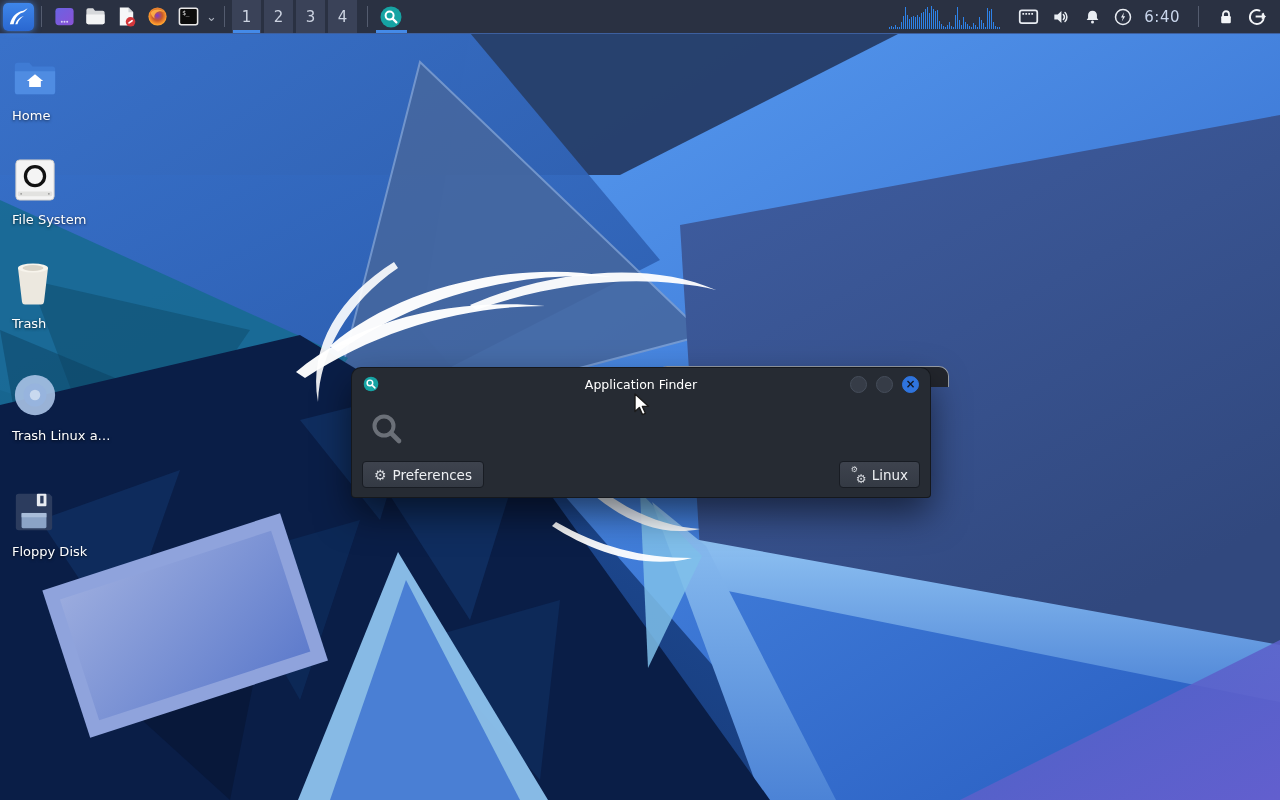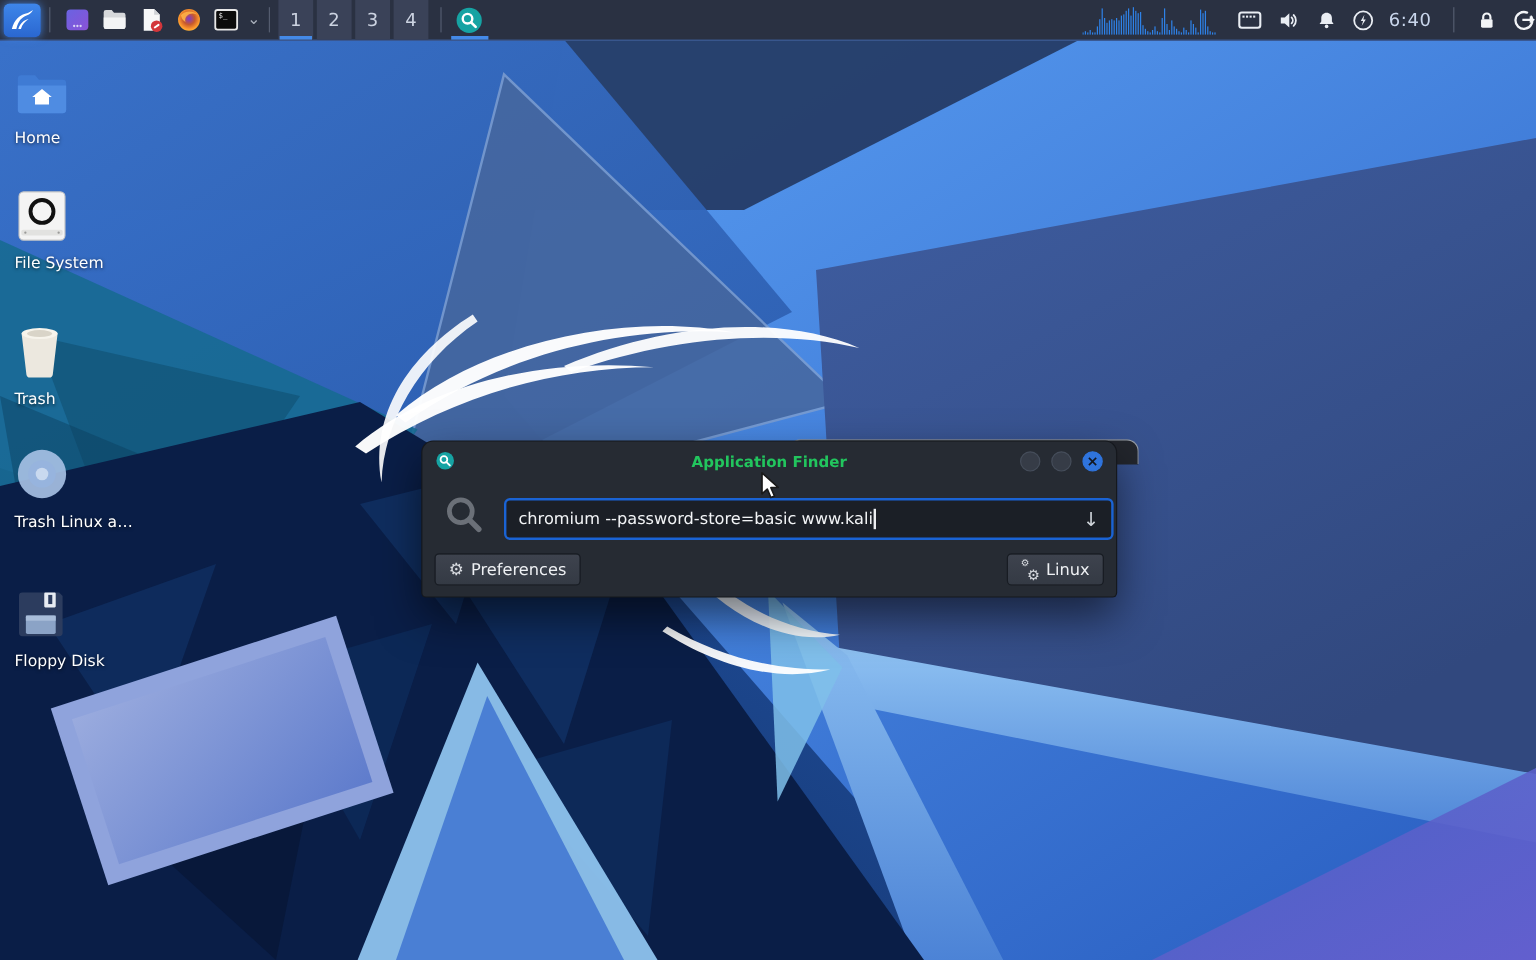--- a/index.html
+++ b/index.html
@@ -14,42 +14,42 @@
             background:linear-gradient(#3e86ea,#2a67d0);box-shadow:0 0 7px rgba(70,140,240,.8);
             display:flex;align-items:center;justify-content:center;}
   .psep{width:1px;height:21px;background:#545c6f;margin:0 7px;flex:none;}
   .app-btn{width:31px;height:31px;display:flex;align-items:center;justify-content:center;flex:none;}
   .term-chev{color:#aab1bd;font-size:13px;margin-left:2px;}
   .ws{width:29px;height:33px;margin-right:3px;background:#394souffle;flex:none;}
   .ws{background:#3a4258;display:flex;align-items:center;justify-content:center;
       color:#ccd3e1;font-size:15px;position:relative;}
   .ws.active::after,.finder-btn.active::after{content:"";position:absolute;left:1px;right:1px;bottom:0;height:3px;background:#448ae8;}
   .finder-btn{width:33px;height:33px;position:relative;display:flex;align-items:center;justify-content:center;flex:none;}
-  .pright{margin-left:auto;display:flex;align-items:center;gap:11px;padding-right:0;}
+  .pright{margin-left:auto;display:flex;align-items:center;gap:11px;padding-right:13px;}
   .cpu{width:118px;height:25px;display:flex;align-items:flex-end;gap:1px;overflow:hidden;}
   .cpu i{display:block;width:1px;background:#2e82e8;flex:none;}
   .clock{font-size:15px;color:#c9d6ec;letter-spacing:.5px;}
   .sicon{display:flex;align-items:center;justify-content:center;}
 
   
   .dicon{position:absolute;left:12px;width:96px;z-index:10;}
   .dicon .lbl{display:block;margin-top:7px;color:#fff;font-size:13px;line-height:1.1;
               text-shadow:0 1px 3px rgba(0,0,0,.7);white-space:nowrap;}
 
   
   .bg-window{position:absolute;left:657px;top:366px;width:290px;height:20px;
              background:#23262d;border:1px solid #989ea7;border-bottom:none;
              border-radius:10px 10px 0 0;z-index:30;}
 
   
   .dialog{position:absolute;left:352px;top:368px;width:578px;height:129px;background:#262b33;
           border-radius:9px 9px 3px 3px;box-shadow:0 0 0 1px #15181d,0 16px 36px rgba(0,0,0,.55);z-index:40;}
   .titlebar{position:relative;height:32px;display:flex;align-items:center;padding:0 11px;}
-  .tb-title{position:absolute;left:0;right:0;text-align:center;font-weight:bold;
-            font-size:12.5px;color:#22c55e;pointer-events:none;}
+  .tb-title{position:absolute;left:0;right:0;text-align:center;font-weight:normal;
+            font-size:12.5px;color:#ffffff;pointer-events:none;}
   .tb-btns{margin-left:auto;display:flex;gap:9px;position:relative;}
   .wbtn{width:17px;height:17px;border-radius:50%;background:#363c47;border:1px solid #454d5a;
         box-sizing:border-box;display:flex;align-items:center;justify-content:center;}
   .wbtn.close{background:#2f74dd;border-color:#2f74dd;color:#121722;font-size:12px;font-weight:bold;line-height:1;}
   .finder-mini{width:16px;height:16px;}
   .big-mag{position:absolute;left:17px;top:43px;}
   .search-box{position:absolute;left:68px;top:47px;width:508px;height:35px;box-sizing:border-box;
               background:#1b1f26;border:2px solid #1a63d4;border-radius:5px;
               display:flex;align-items:center;padding:0 10px;color:#f2f4f6;font-size:13.5px;}
   .caret{width:2px;height:17px;background:#eceef1;margin-left:1px;flex:none;}
@@ -366,21 +366,21 @@
     <svg width="46" height="44" viewBox="0 0 48 46">
       <rect x="4" y="2" width="40" height="42" rx="4" fill="#f4f4f4" stroke="#c9c9c9" stroke-width="1"></rect>
       <circle cx="24" cy="19" r="10" fill="none" stroke="#111" stroke-width="3.4"></circle>
       <rect x="6" y="35" width="36" height="5" rx="1.5" fill="#e2e2e0"></rect>
       <circle cx="9.5" cy="37.5" r="1" fill="#9a9a98"></circle>
         <circle cx="38.5" cy="37.5" r="1" fill="#9a9a98"></circle>
     </svg>
     <span class="lbl">File System</span>
   </div>
 
-  <div class="dicon" style="top:270px;">
+  <div class="dicon" style="top:260px;">
     <svg width="42" height="46" viewBox="0 0 42 46">
       <path d="M6 8 h30 l-4 34 a3 3 0 0 1-3 2.6 H13 a3 3 0 0 1-3-2.6 Z" fill="#ece8df"></path>
       <ellipse cx="21" cy="8" rx="15" ry="4.6" fill="#f7f4ec"></ellipse>
       <ellipse cx="21" cy="8" rx="10.5" ry="2.9" fill="#d9d4c8"></ellipse>
     </svg>
     <span class="lbl">Trash</span>
   </div>
 
   <div class="dicon" style="top:372px;">
     <svg width="46" height="46" viewBox="0 0 48 48">
@@ -419,25 +419,20 @@
             <span>×</span>
           </span>
       </span>
     </div>
 
     <svg class="big-mag" width="36" height="36" viewBox="0 0 36 36">
       <circle cx="15" cy="15" r="9.5" fill="none" stroke="#6b7078" stroke-width="4"></circle>
       <line x1="22" y1="22" x2="30" y2="30" stroke="#6b7078" stroke-width="4.6" stroke-linecap="round"></line>
     </svg>
 
-    <div class="search-box">
-      <span>chromium --password-store=basic www.kali</span>
-      <span class="caret"></span>
-      <span class="dd-arrow">↓</span>
-    </div>
 
     <div class="btn btn-prefs">
       <span class="gear">⚙</span>
       <span>Preferences</span>
     </div>
 
     <div class="btn btn-launch">
       <span class="launch-ic">
         <span class="g2">⚙</span>
         <span class="g1">⚙</span>

